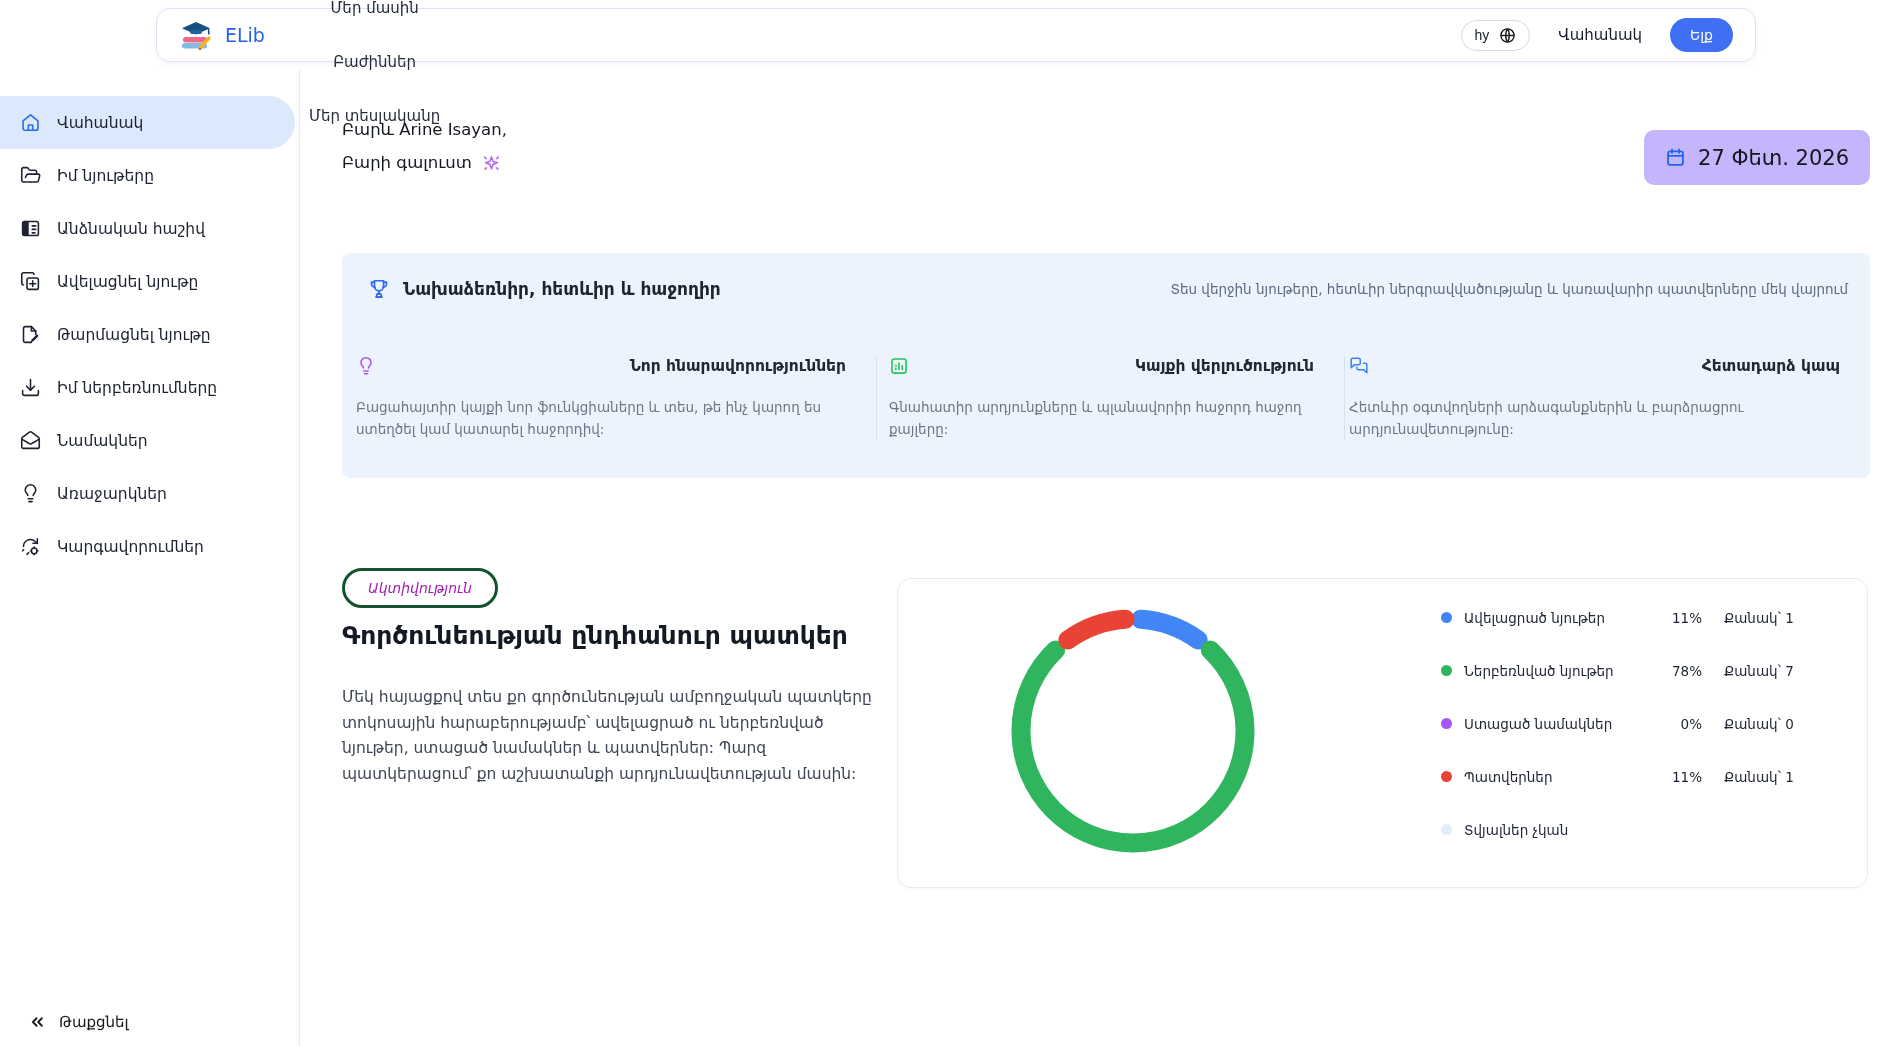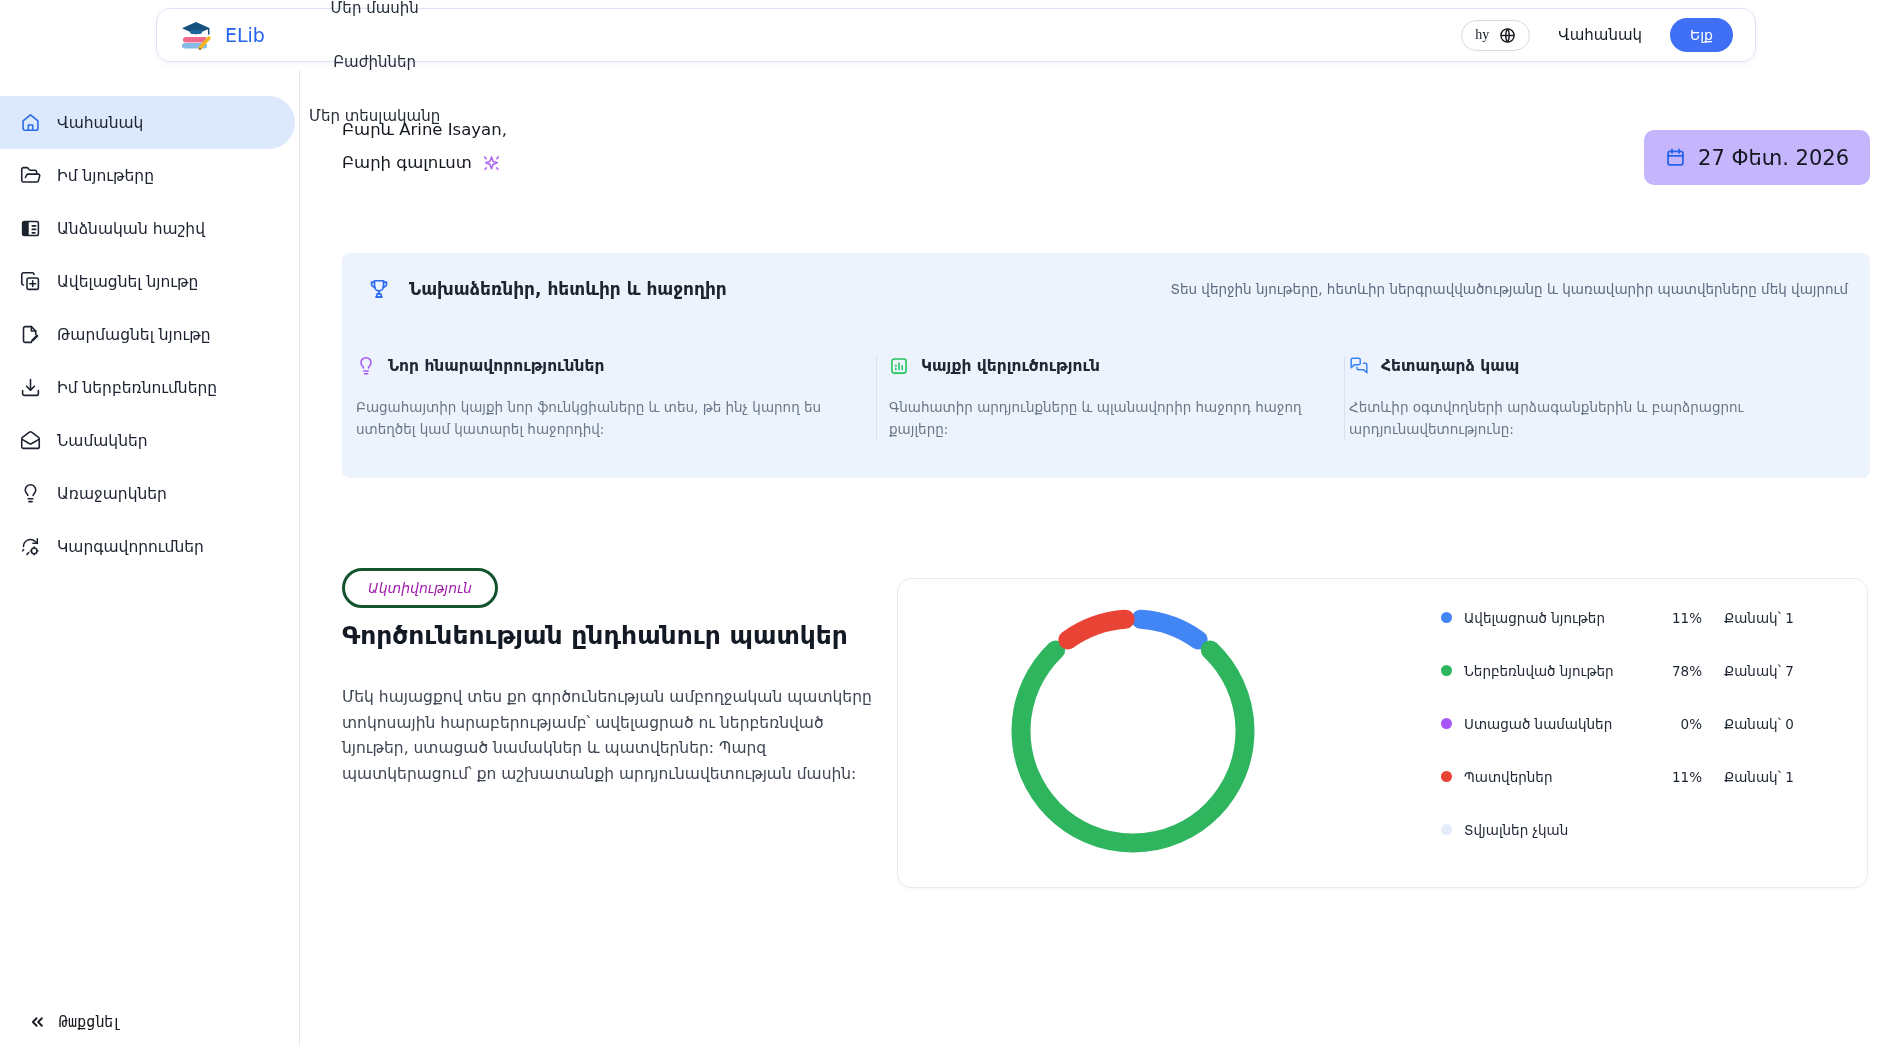--- a/index.html
+++ b/index.html
@@ -10,55 +10,55 @@
   .topbar{position:absolute;left:156px;top:8px;width:1600px;height:54px;background:#fff;
           border:1px solid #dbe3f3;border-radius:14px;box-shadow:0 2px 6px rgba(30,64,175,.05);
           display:flex;align-items:center;padding:0 22px;box-sizing:border-box;}
   .brand-wrap{display:flex;align-items:center;gap:10px;margin-right:28px;}
   .brand{color:#2563eb;font-size:19px;font-weight:500;}
   .nav-links{display:flex;align-items:center;gap:36px;flex-direction:column;}
   .nav-link{font-size:15px;color:#272d38;text-decoration:none;cursor:pointer;white-space:nowrap;}
   .top-right{margin-left:auto;display:flex;align-items:center;gap:28px;}
   .lang-pill{display:flex;align-items:center;gap:10px;border:1px solid #d5dae4;border-radius:999px;
              background:#fff;padding:6px 13px;font-size:14px;color:#171c26;cursor:pointer;
-             font-family:Liberation Serif, serif;}
+             font-family:Liberation Sans, sans-serif;}
   .dash-link{font-size:15px;color:#171c26;cursor:pointer;}
   .logout-btn{background:#3e6ff4;color:#fff;border:none;border-radius:999px;padding:9px 20px;
               font-size:14px;cursor:pointer;font-family:inherit;}
   
   .sidebar{position:absolute;left:0;top:70px;width:300px;height:976px;background:#fff;
            border-right:1px solid #e6e9ef;box-sizing:border-box;}
   .side-menu{padding-top:26px;}
   .side-item{display:flex;align-items:center;gap:16px;height:53px;padding:0 14px 0 20px;
              font-size:15.5px;color:#1c2230;cursor:pointer;box-sizing:border-box;}
   .side-item .s-icon{width:21px;height:21px;color:#1c2230;flex:0 0 auto;}
   .side-item.active{background:#dce9fc;border-radius:10px 999px 999px 10px;width:295px;}
   .side-item.active .s-icon{color:#2b6be8;}
-  .collapse-btn{position:absolute;left:22px;top:942px;display:flex;gap:13px;
+  .collapse-btn{position:absolute;left:22px;top:942px;display:flex;align-items:center;gap:13px;
                 font-size:15px;color:#15181d;cursor:pointer;background:none;border:none;
-                font-family:Liberation Mono, monospace;}
+                font-family:Liberation Serif, serif;}
   
   .main{position:absolute;left:292px;top:70px;width:1585px;height:976px;}
   .greeting{position:absolute;left:50px;top:52px;font-size:16.5px;color:#14181f;line-height:1;}
   .greet-line{margin-bottom:14px;display:flex;align-items:center;gap:9px;}
   .date-badge{position:absolute;right:7px;top:60px;height:55px;background:#c4b5fd;border-radius:10px;
               display:flex;align-items:center;gap:12px;padding:0 21px;font-size:21px;color:#13171f;
               cursor:default;}
   
   .hero{position:absolute;left:50px;top:183px;width:1528px;height:225px;background:#edf3fc;
         border-radius:8px;box-sizing:border-box;}
   .hero-head{display:flex;justify-content:space-between;align-items:center;padding:25px 22px 0 26px;}
-  .hero-title{display:flex;align-items:center;gap:19px;font-size:17px;font-weight:600;color:#1d2430;}
+  .hero-title{display:flex;align-items:center;gap:13px;font-size:17px;font-weight:600;color:#1d2430;}
   .hero-sub{font-size:13.5px;color:#5c6b80;}
   .hero-cols{display:flex;margin-top:56px;align-items:stretch;}
   .feat{box-sizing:border-box;padding:0 30px 0 14px;}
   .feat:nth-child(1){width:534px;}
   .feat:nth-child(2){width:468px;border-left:1px solid #d6e0f0;padding-left:12px;}
   .feat:nth-child(3){width:526px;border-left:1px solid #d6e0f0;padding-left:4px;}
-  .feat-title{display:flex;align-items:center;gap:12px;font-size:15.5px;font-weight:600;color:#202735;}
+  .feat-title{display:flex;align-items:center;gap:12px;font-size:15.5px;font-weight:600;color:#202735;justify-content:space-between;}
   .feat-text{margin-top:21px;font-size:13.5px;color:#6a7788;line-height:1.6;}
   
   .activity-pill{position:absolute;left:50px;top:498px;padding:9px 23px;border:3px solid #14532d;
                  border-radius:999px;color:#a21caf;font-size:14px;background:#fff;cursor:pointer;
                  font-family:inherit;font-style:italic;}
   .activity-title{position:absolute;left:50px;top:551px;margin:0;font-size:25px;font-weight:700;
                   color:#141a24;}
   .activity-desc{position:absolute;left:50px;top:615px;width:552px;margin:0;font-size:15.5px;
                  color:#3f4754;line-height:1.65;}
   

